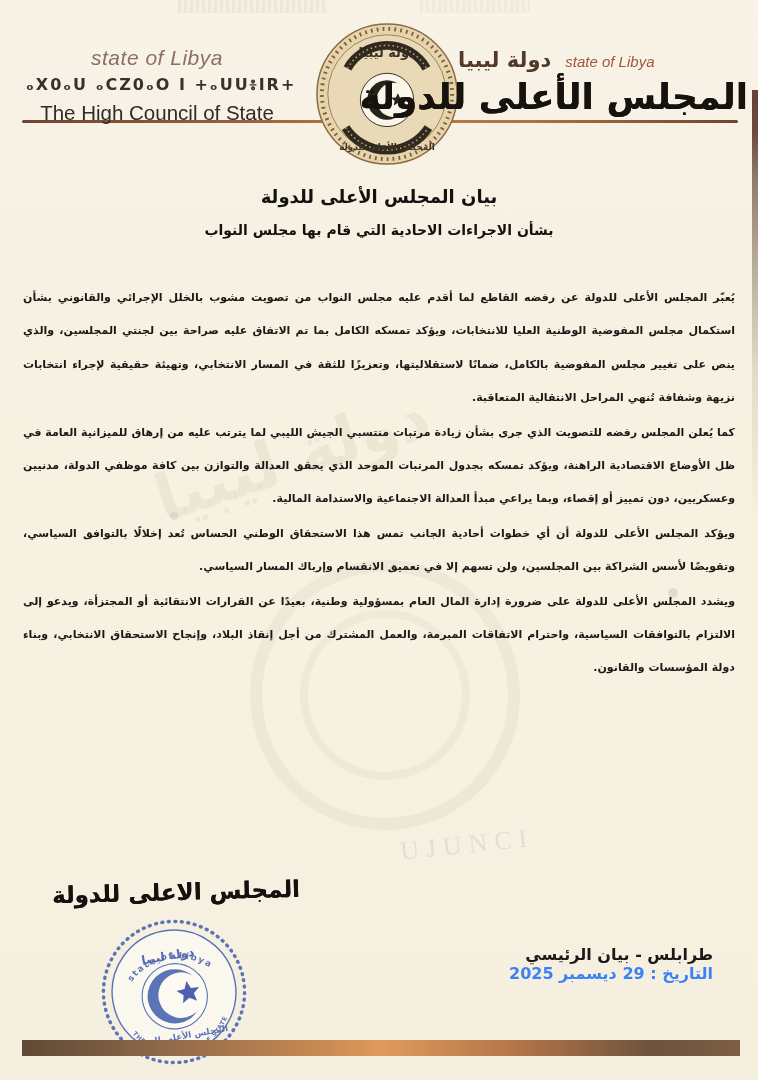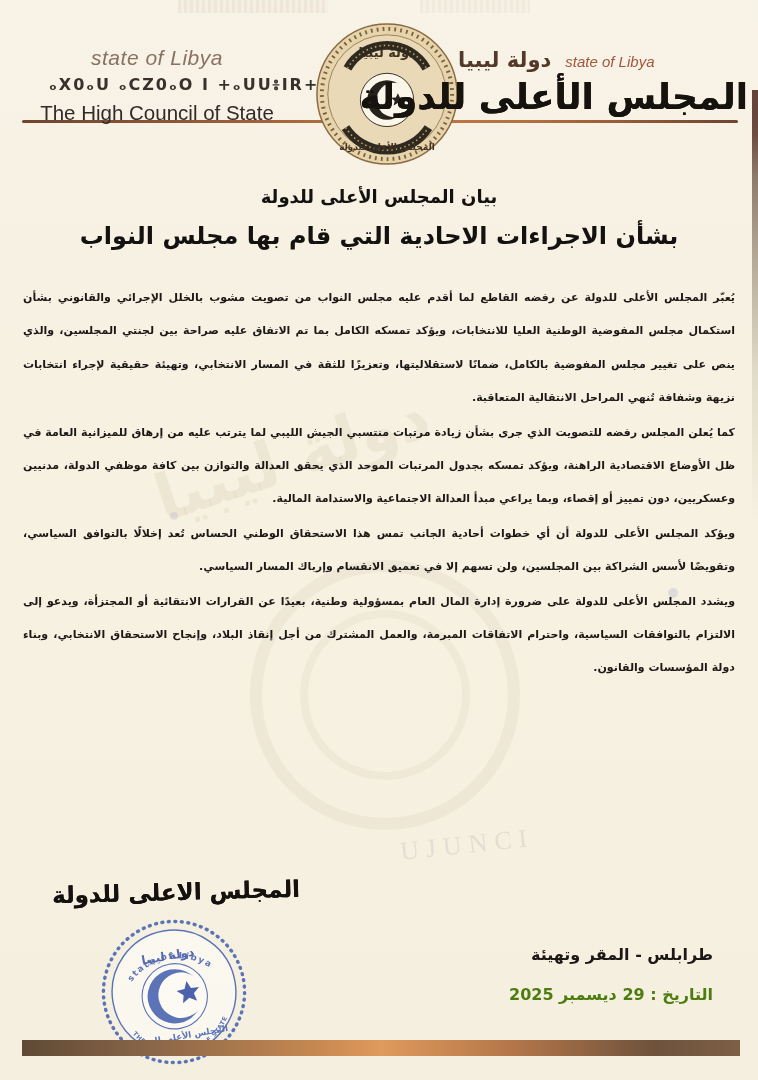--- a/index.html
+++ b/index.html
@@ -16,21 +16,21 @@
 
   
   .hdr-left { left:26px; top:46px; width:262px; text-align:center; }
   .hdr-left .sol {
     font-family:"Liberation Sans", sans-serif;
     font-style:italic; font-size:21px; color:#8a7161; letter-spacing:.5px;
   }
   .hdr-left .tif {
     font-family:"DejaVu Sans", sans-serif;
     font-weight:bold; font-size:16px; color:#35312c; letter-spacing:2px;
-    margin-top:4px; white-space:nowrap;margin-left:23px;
+    margin-top:4px; white-space:nowrap;
   }
   .hdr-left .hcs {
     font-family:"Liberation Sans", sans-serif;
     font-size:20.5px; color:#2f2b27; margin-top:3px; white-space:nowrap;
   }
 
   .hdr-rule {
     left:22px; top:120px; width:716px; height:3px;
     background:linear-gradient(90deg,#6e4530 0%, #9a5f3a 30%, #c07a45 52%, #b5713f 70%, #6e4530 100%);
     border-radius:2px;
@@ -49,41 +49,41 @@
   }
   .hdr-right .callig {
     margin-top:4px; font-size:36px; font-weight:bold; color:#16130f;
     white-space:nowrap; letter-spacing:-1px;
     text-shadow:0 0 0.5px #16130f;
   }
 
   
   .title-block { left:0; right:0; top:186px; text-align:center; direction:rtl; }
   .title-1 { font-size:18px; font-weight:bold; color:#141210; }
-  .title-2 { font-size:24px; font-weight:bold; color:#141210; margin-top:15px; }
+  .title-2 { font-size:14px; font-weight:bold; color:#141210; margin-top:15px; }
 
   
   .body-text {
     left:23px; top:281px; width:712px;
     direction:rtl; text-align:justify;
     font-size:11px; font-weight:bold; color:#1b1815;
     line-height:33.4px;
   }
   .body-text p { margin-bottom:1px; }
 
   
   .signature {
     left:52px; top:879px; font-size:23px; font-weight:bold; color:#14110e;
     direction:rtl; transform:rotate(-1.5deg); white-space:nowrap;
     text-shadow:0 0 0.5px #14110e;
   }
   .stamp { left:98px; top:916px; width:152px; height:152px; transform:rotate(-10deg); opacity:.92; }
   .locdate { right:45px; top:945px; text-align:right; direction:rtl; }
   .locdate .loc { font-size:16px; font-weight:bold; color:#1b1815; }
-  .locdate .date { font-size:16px; font-weight:bold; color:#4d7c0f; margin-top:21px; }
+  .locdate .date { font-size:16px; font-weight:bold; color:#3b82f6; }
 
   .bottom-bar {
     left:22px; top:1040px; width:718px; height:16px;
     background:linear-gradient(90deg,#5f4a35 0%, #8a6648 18%, #c98a52 42%, #df9a5c 50%, #b5774a 68%, #6e523c 88%, #7d5f46 100%);
   }
 
   .edge-strip {
     right:0; top:90px; width:6px; height:430px;
     background:linear-gradient(180deg,#63423a 0%, #6e4a40 10%, #8c7a6a 20%, #b3a794 38%, rgba(185,175,155,.35) 65%, rgba(185,175,155,0) 100%);
   }
@@ -185,18 +185,18 @@
     <polygon points="13,-8 16,-1 23.5,-0.6 17.8,4.4 19.6,11.7 13,7.7 6.4,11.7 8.2,4.4 2.5,-0.6 10,-1" fill="#3f56a8"></polygon>
     <text y="44" text-anchor="middle" font-size="8" font-weight="bold" fill="#4f6ab4">المجلس الأعلى للدولة</text>
     <path id="stampBotArc" d="M -46 28 A 51 51 0 0 0 46 28" fill="none"></path>
     <text font-size="5.6" letter-spacing="0.6" fill="#4f6ab4" font-weight="bold">
       <textPath href="#stampBotArc" startOffset="50%" text-anchor="middle">THE HIGH COUNCIL OF STATE</textPath>
     </text>
   </svg>
 </div>
 
 <div class="abs locdate">
-  <div class="loc">طرابلس - المقر وتهيئة</div>
+  <div class="loc">طرابلس - بيان الرئيسي</div>
   <div class="date">التاريخ : 29 ديسمبر 2025</div>
 </div>
 
 <div class="abs bottom-bar"></div>
 <div class="abs edge-strip"></div>
 
 </body></html>

